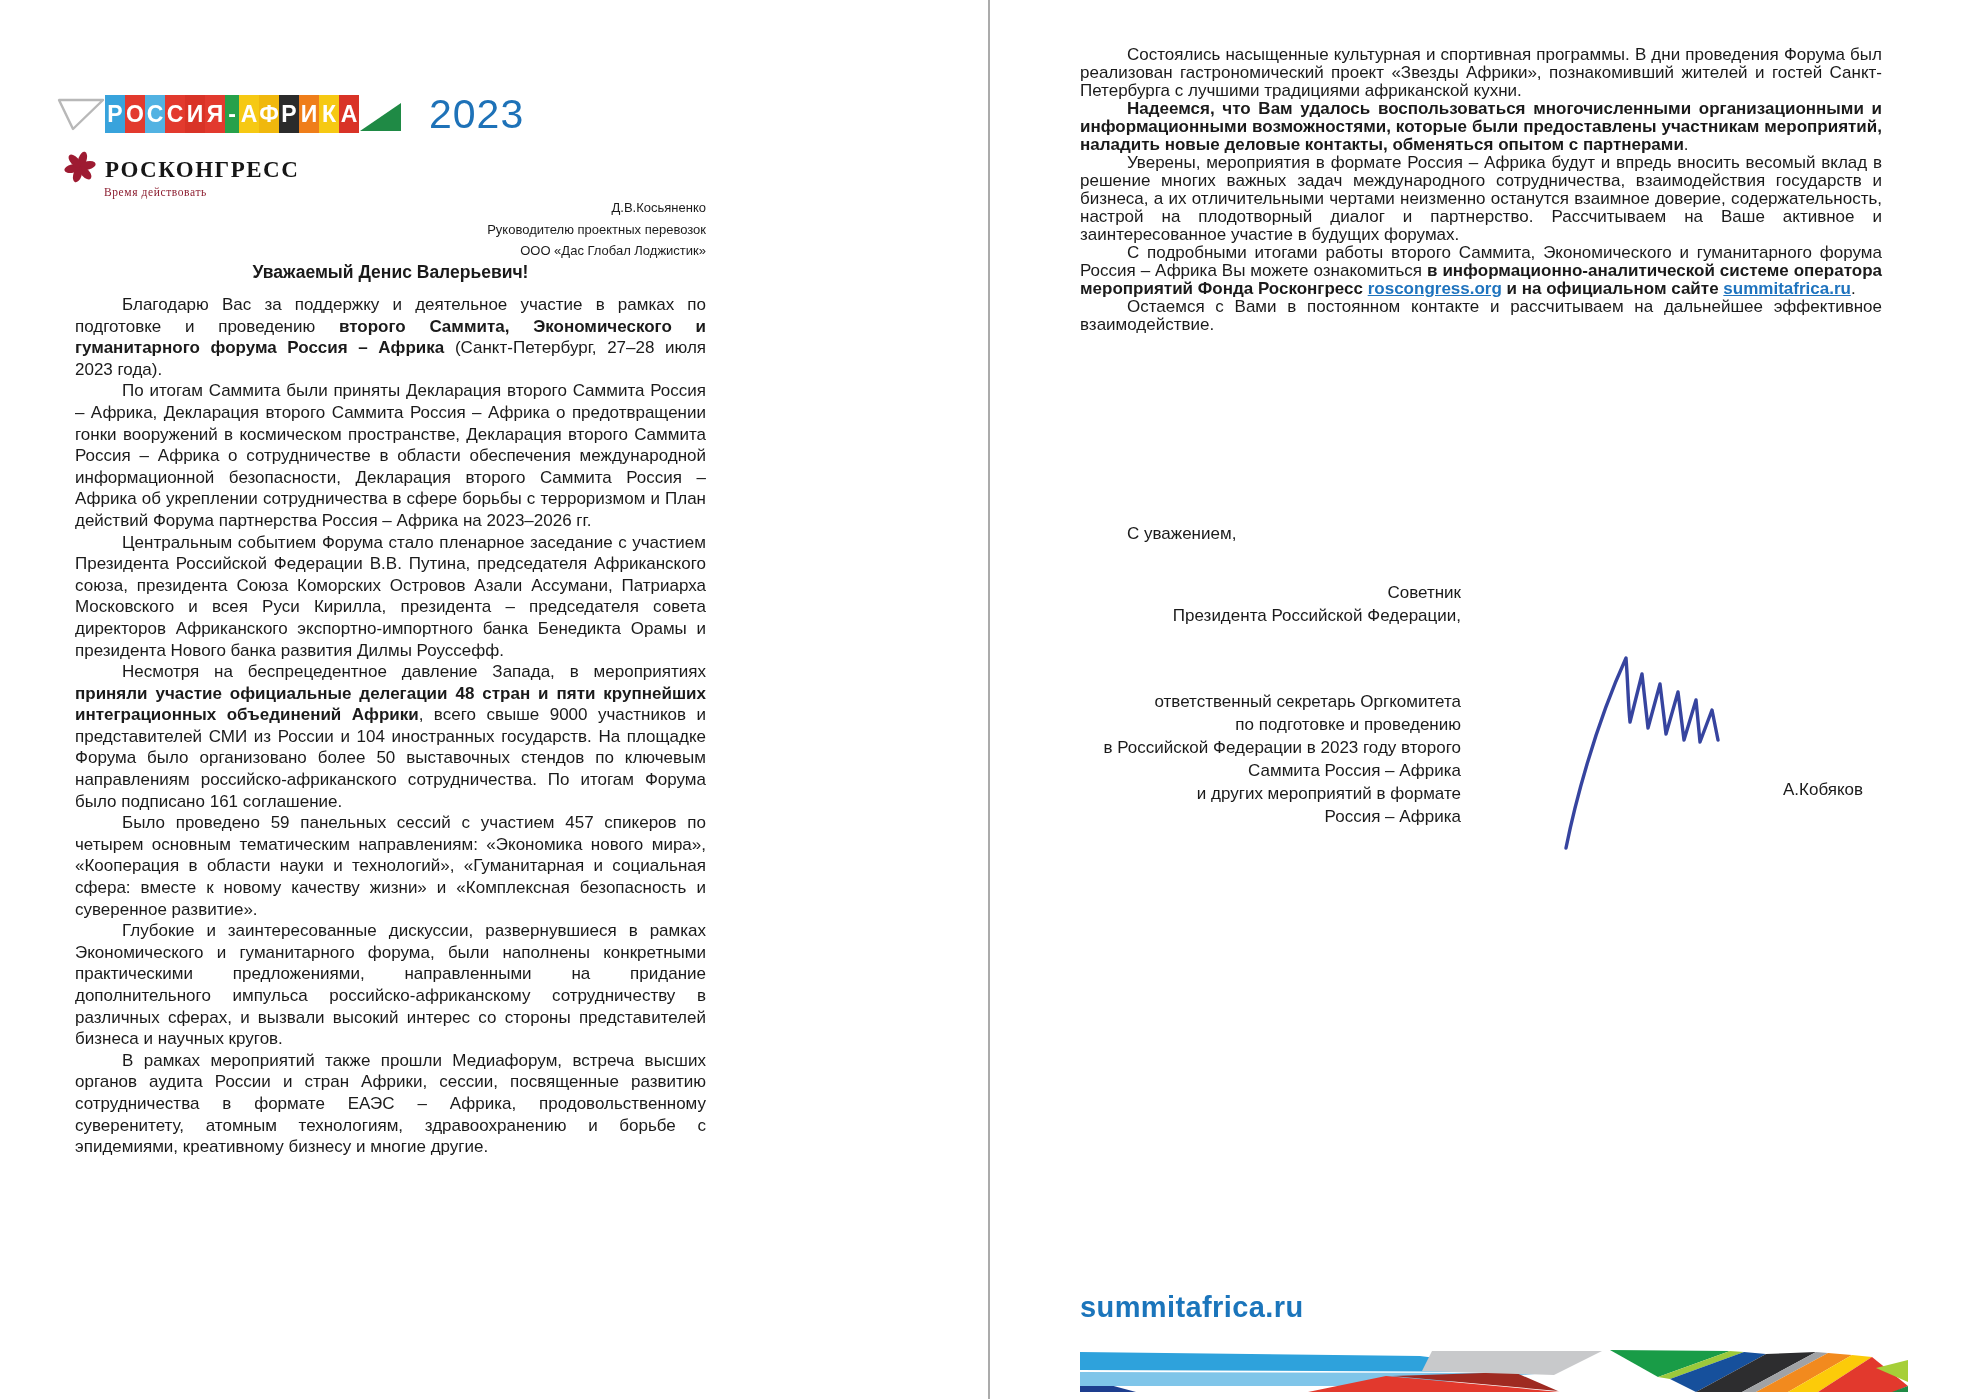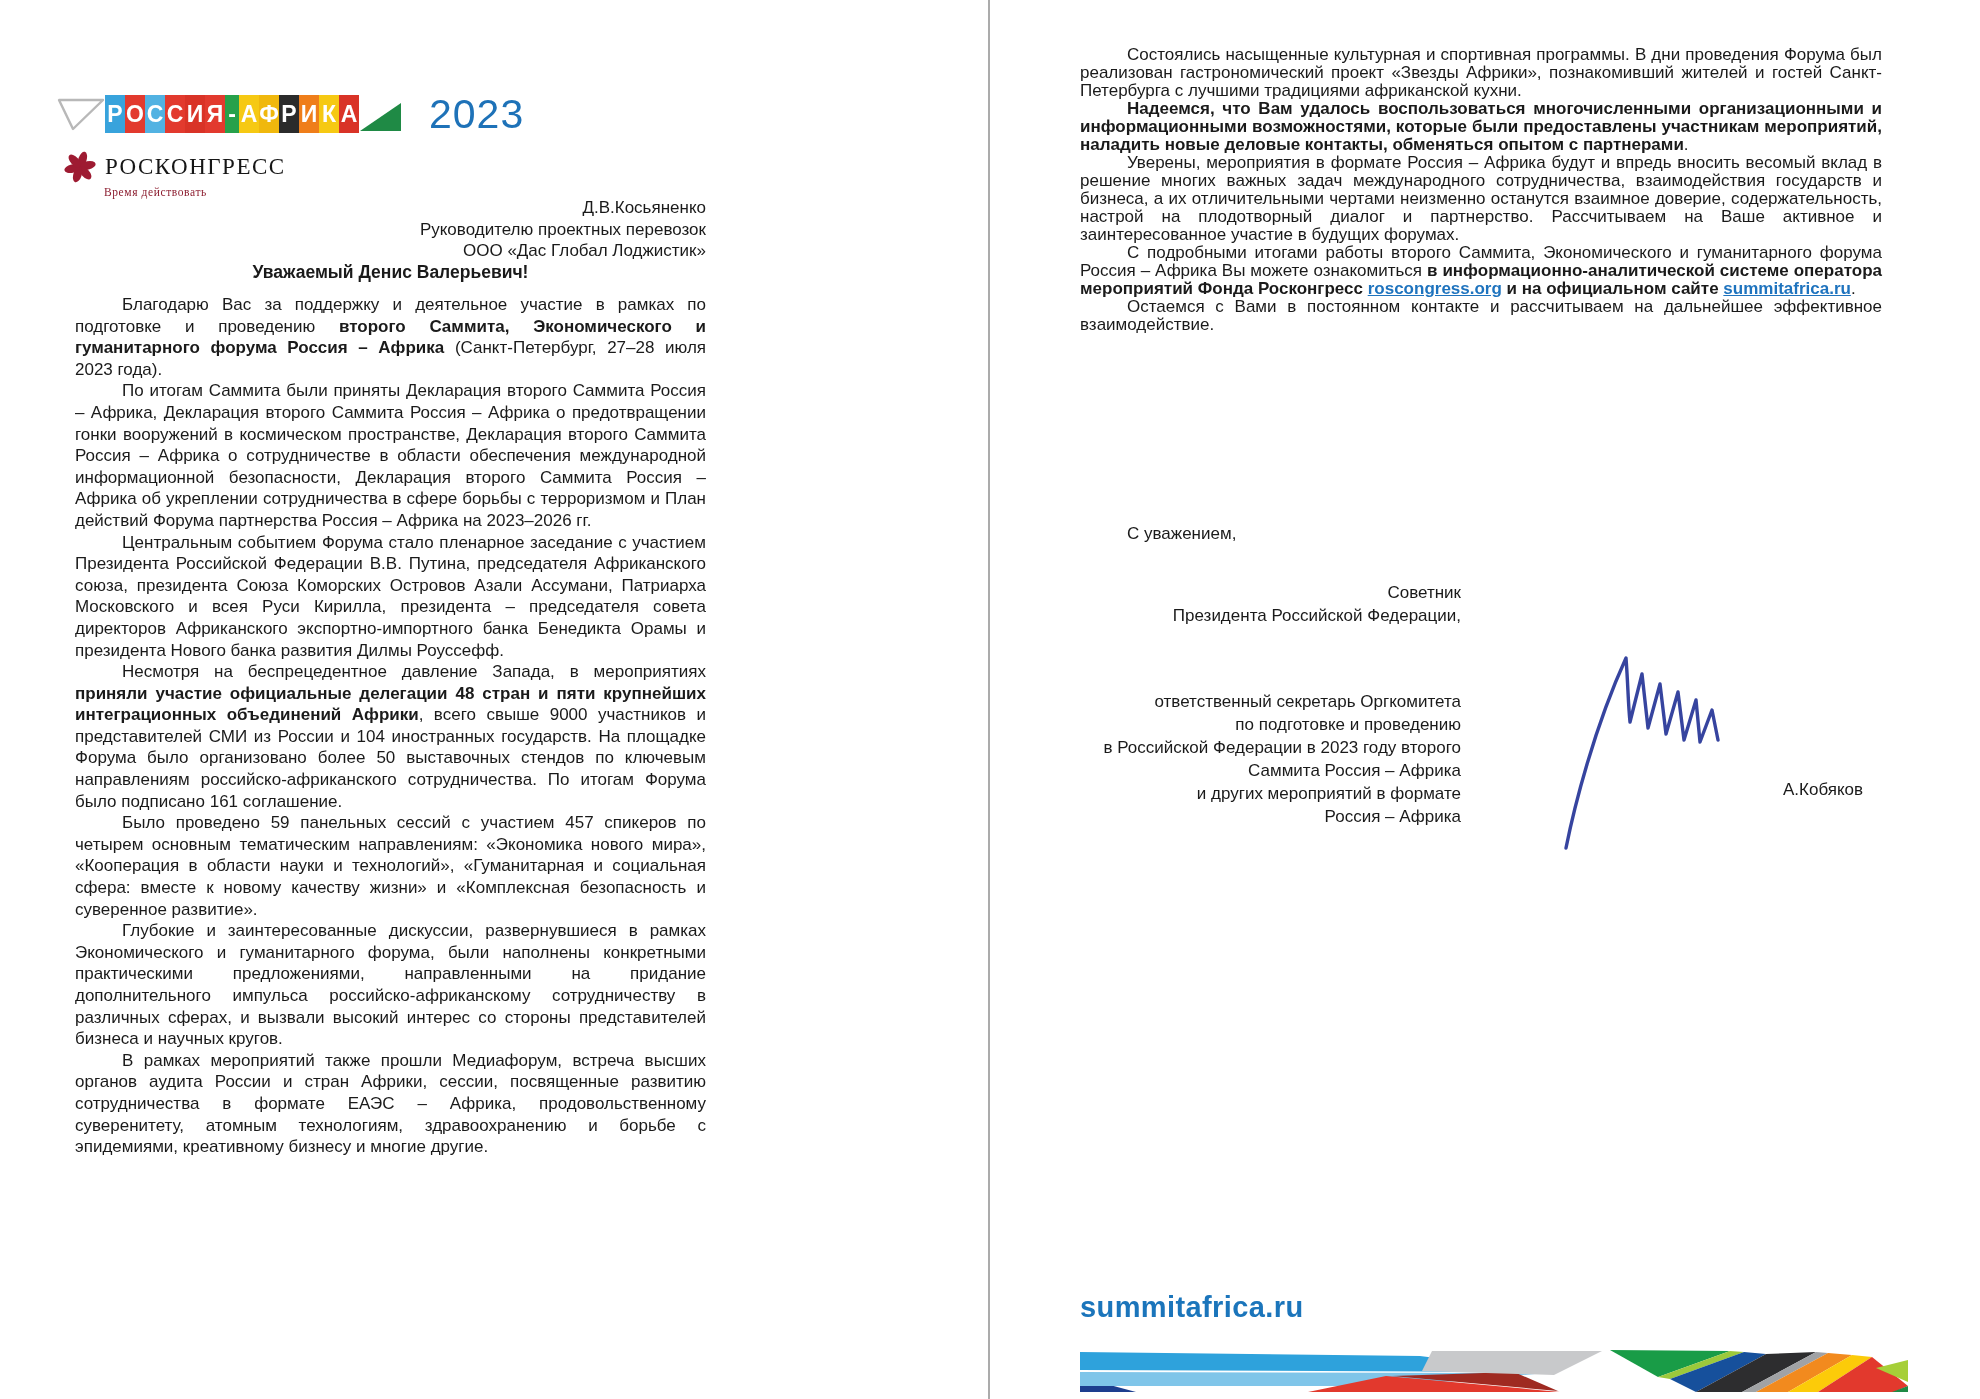--- a/index.html
+++ b/index.html
@@ -13,28 +13,28 @@
   .logo-row{position:absolute;left:57px;top:95px;display:flex;align-items:flex-start;height:40px;}
   .mosaic{display:flex;align-items:stretch;height:38px;}
   .tile{
     width:20px;height:38px;display:flex;align-items:center;justify-content:center;
     color:#fff;font-weight:700;font-size:23px;line-height:1;
     font-family:"Liberation Sans",sans-serif;
   }
   .tile.narrow{width:14px;}
   .logo-year{margin-left:26px;font-size:41px;line-height:38px;font-weight:400;color:#1e72b8;letter-spacing:1px;}
 
-  .rk-row{position:absolute;left:64px;top:151px;display:flex;align-items:center;gap:9px;}
+  .rk-row{position:absolute;left:64px;top:151px;display:flex;align-items:flex-end;gap:9px;font-weight:bold;}
   .rk-name{font-family:"Liberation Serif",serif;font-size:23px;letter-spacing:1.5px;color:#161616;}
   .rk-tagline{position:absolute;left:104px;top:186px;font-family:"Liberation Serif",serif;
     font-size:11.5px;letter-spacing:.6px;color:#8c1d2f;}
 
   
   .recipient{position:absolute;left:300px;top:197px;width:406px;text-align:right;
-    font-size:17px;line-height:21.7px;}
+    font-size:13px;line-height:21.7px;}
   .salutation{position:absolute;left:75px;top:262px;width:631px;text-align:center;
     font-weight:700;font-size:17.5px;}
   .body{position:absolute;text-align:justify;font-size:17px;}
   .body-left{left:75px;top:294px;width:631px;line-height:21.6px;}
   .body-right{left:1080px;top:46px;width:802px;line-height:18px;}
   .body p{margin:0;text-indent:47px;}
   .b{font-weight:700;}
   .link{color:#1e73be;text-decoration:underline;}
 
   .closing{position:absolute;left:1080px;top:524px;width:802px;text-indent:47px;font-size:17px;}

